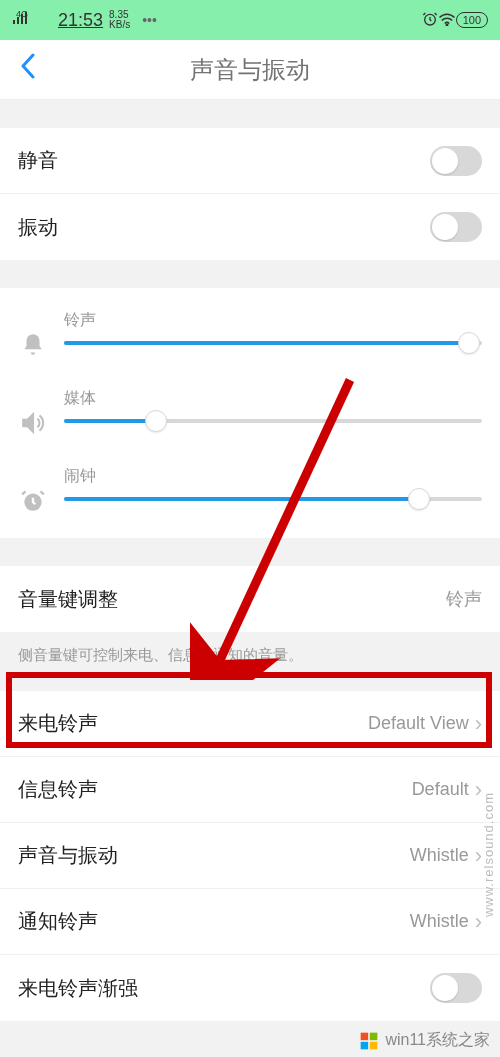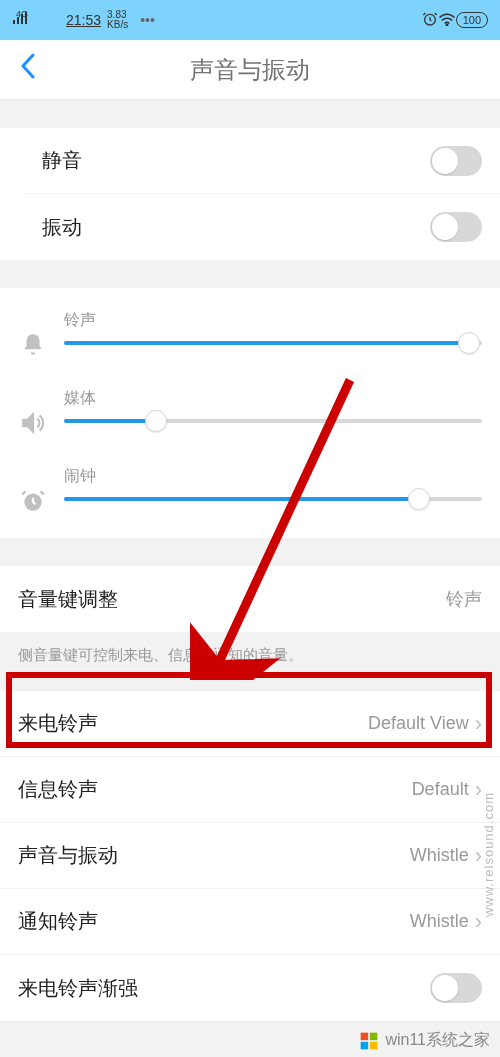--- a/index.html
+++ b/index.html
@@ -15,37 +15,37 @@
       font-family: -apple-system, "Helvetica Neue", sans-serif;
       position: relative;
       overflow: hidden;
     }
     .status-bar {
       height: 40px;
       display: flex;
       justify-content: space-between;
       align-items: center;
       padding: 0 12px;
-      background: #7dd3fc;
+      background: #86efac;
       font-size: 14px;
       color: #333;
     }
     .status-left {
       display: flex;
       align-items: center;
       gap: 6px;
     }
     .status-right {
       display: flex;
       align-items: center;
     }
     .status-time {
-      font-size: 14px;
+      font-size: 18px;
       font-weight: 500;
-      margin-left: 12px;
+      margin-left: 4px;
       text-decoration: underline;
     }
     .status-speed {
       font-size: 10px;
       line-height: 1;
     }
     .battery-pill {
       border: 1.5px solid #333;
       border-radius: 10px;
       padding: 1px 6px;
@@ -74,21 +74,20 @@
       font-size: 24px;
       color: #737373;
       font-weight: 400;
     }
     .section {
       background: #fff;
       margin-top: 28px;
     }
     .section.first {
       margin-top: 28px;
-      padding-left: 24px;
     }
     .row {
       display: flex;
       align-items: center;
       justify-content: space-between;
       padding: 0 18px;
       min-height: 66px;
       border-bottom: 1px solid #f0f0f0;
     }
     .row:last-child {
@@ -233,21 +232,21 @@
 <div class="status-bar">
   <div class="status-left">
     <span>
       <svg width="18" height="14" viewBox="0 0 18 14">
           <path d="M1 12h2V8H1zM5 12h2V5H5zM9 12h2V2H9zM13 12h2V0h-2z" fill="#333"></path>
         </svg>
     </span>
     <span style="font-size:9px;position:relative;top:-6px;left:-20px">4G</span>
     <span class="status-time">21:53</span>
     <span class="status-speed">
-      <div>3.83</div>
+      <div>8.35</div>
       <div>KB/s</div>
     </span>
     <span style="color:#666;margin-left:6px">•••</span>
   </div>
   <div class="status-right">
     <span>
       <svg width="16" height="16" viewBox="0 0 24 24" fill="none" stroke="#333" stroke-width="2">
           <circle cx="12" cy="13" r="8"></circle>
           <path d="M12 9v4l2 2M5 3L2 6M22 6l-3-3"></path>
         </svg>

